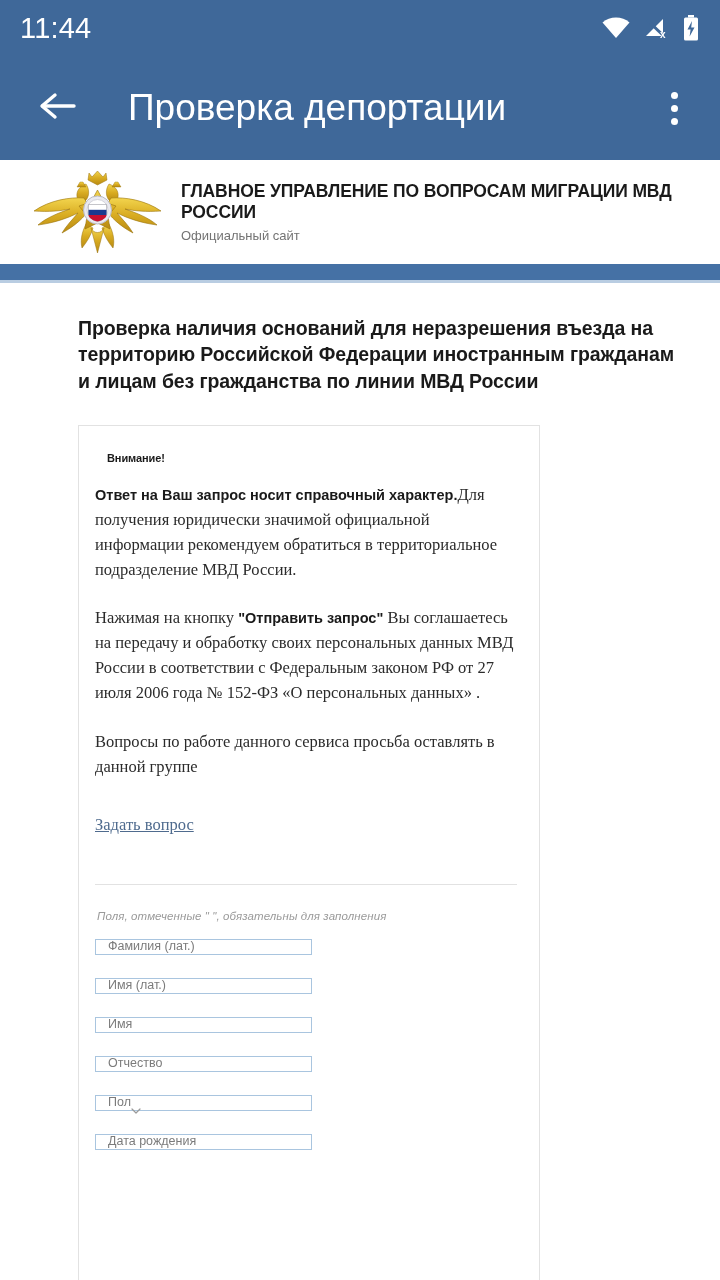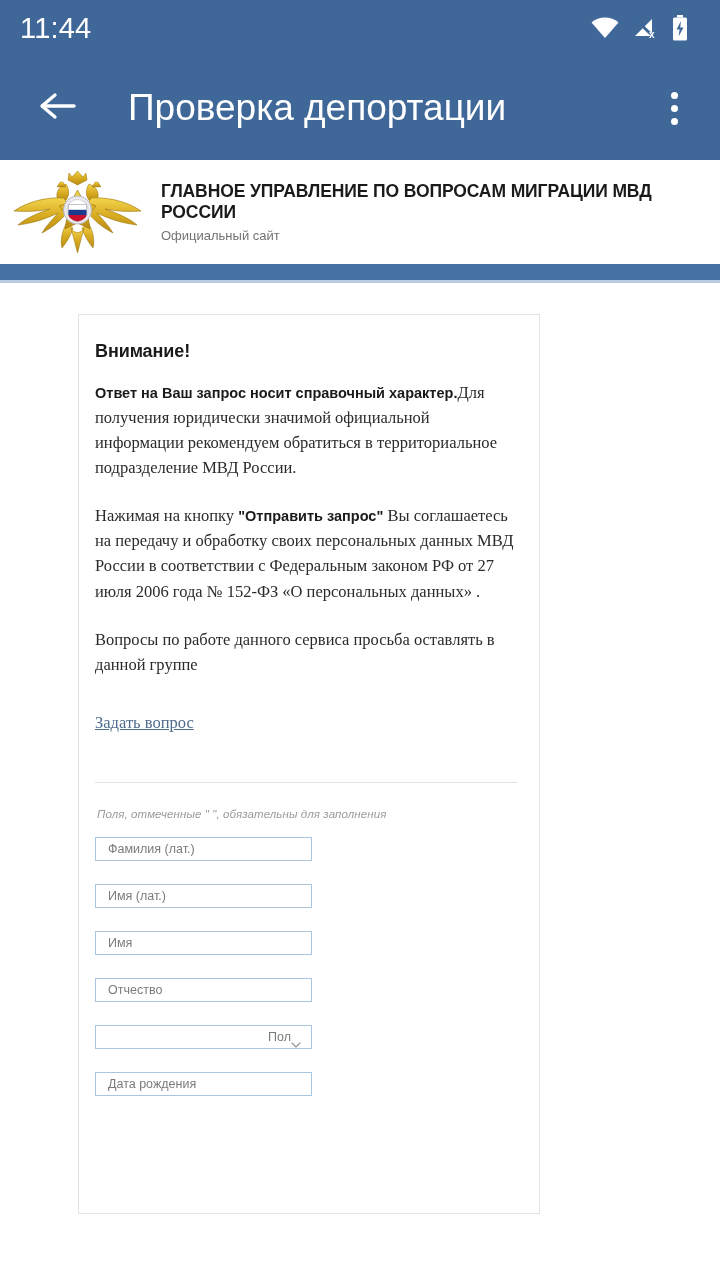--- a/index.html
+++ b/index.html
@@ -21,21 +21,21 @@
     background: #ffffff;
   }
 
   
   .status-bar {
     height: 56px;
     background: #3f6899;
     display: flex;
     align-items: center;
     justify-content: space-between;
-    padding: 0 32px 0 20px;
+    padding: 0 21px 0 20px;
   }
   .status-clock {
     color: #ffffff;
     font-size: 29px;
     letter-spacing: 0.2px;
     line-height: 1;
     font-weight: 400;
   }
   .status-icons {
     display: flex;
@@ -88,20 +88,21 @@
     background: #ffffff;
     display: block;
   }
 
   
   .site-header {
     background: #ffffff;
     height: 104px;
     display: flex;
     align-items: center;
+    padding-left: 20px;
   }
   .emblem {
     width: 155px;
     height: 88px;
     flex: 0 0 auto;
     display: flex;
     align-items: center;
     justify-content: center;
   }
   .emblem svg { display: block; }
@@ -144,24 +145,24 @@
   .card {
     margin: 31px 0 0 78px;
     width: 462px;
     border: 1px solid #e2e2e2;
     background: #ffffff;
     padding: 26px 22px 0 16px;
     min-height: 900px;
   }
 
   .card h2 {
-    font-size: 18px;
+    font-size: 11px;
     font-weight: 700;
     color: #1a1a1a;
-    margin: 0 0 0 0;
+    margin: 0 0 0 12px;
     letter-spacing: -0.1px;
   }
 
   .serif-block {
     font-family: "Liberation Serif", serif;
     font-size: 16.5px;
     color: #2b2b2b;
     line-height: 1.52;
     margin-top: 18px;
   }
@@ -196,30 +197,30 @@
     margin-top: 25px;
     margin-left: 2px;
     letter-spacing: 0.1px;
   }
 
   .fields { margin-top: 17px; }
 
   .field {
     position: relative;
     width: 217px;
-    height: 24px;
+    height: 16px;
     border: 1px solid #a9c5df;
     background: #ffffff;
     margin-bottom: 23px;
     display: flex;
     align-items: center;
     padding: 0 10px 0 12px;
     cursor: text;
   }
-  .field.select { cursor: pointer; justify-content: flex-end; }
+  .field.select { cursor: pointer; justify-content: flex-start; }
   .field-label {
     font-size: 12.5px;
     color: #7b7b7b;
     line-height: 1;
     white-space: nowrap;
     user-select: none;
   }
   .chev {
     width: 10px;
     height: 6px;
@@ -315,20 +316,21 @@
       <div class="site-org">ГЛАВНОЕ УПРАВЛЕНИЕ ПО ВОПРОСАМ МИГРАЦИИ МВД РОССИИ</div>
       <div class="site-sub">Официальный сайт</div>
     </div>
   </div>
 
   <div class="header-rule"></div>
   <div class="header-rule-light"></div>
 
   <div class="content">
 
+    <div class="page-title">Проверка наличия оснований для неразрешения въезда на территорию Российской Федерации иностранным гражданам и лицам без гражданства по линии МВД России</div>
 
     <div class="card">
       <h2>Внимание!</h2>
 
       <p class="serif-block"><b>Ответ на Ваш запрос носит справочный характер.</b><span>Для получения юридически значимой официальной информации рекомендуем обратиться в территориальное подразделение МВД России.</span></p>
 
       <p class="serif-block gap"><span>Нажимая на кнопку </span><b>"Отправить запрос"</b><span> Вы соглашаетесь на передачу и обработку своих персональных данных МВД России в соответствии с Федеральным законом РФ от 27 июля 2006 года № 152-ФЗ «О персональных данных» .</span></p>
 
       <p class="serif-block gap">Вопросы по работе данного сервиса просьба оставлять в данной группе</p>
 

